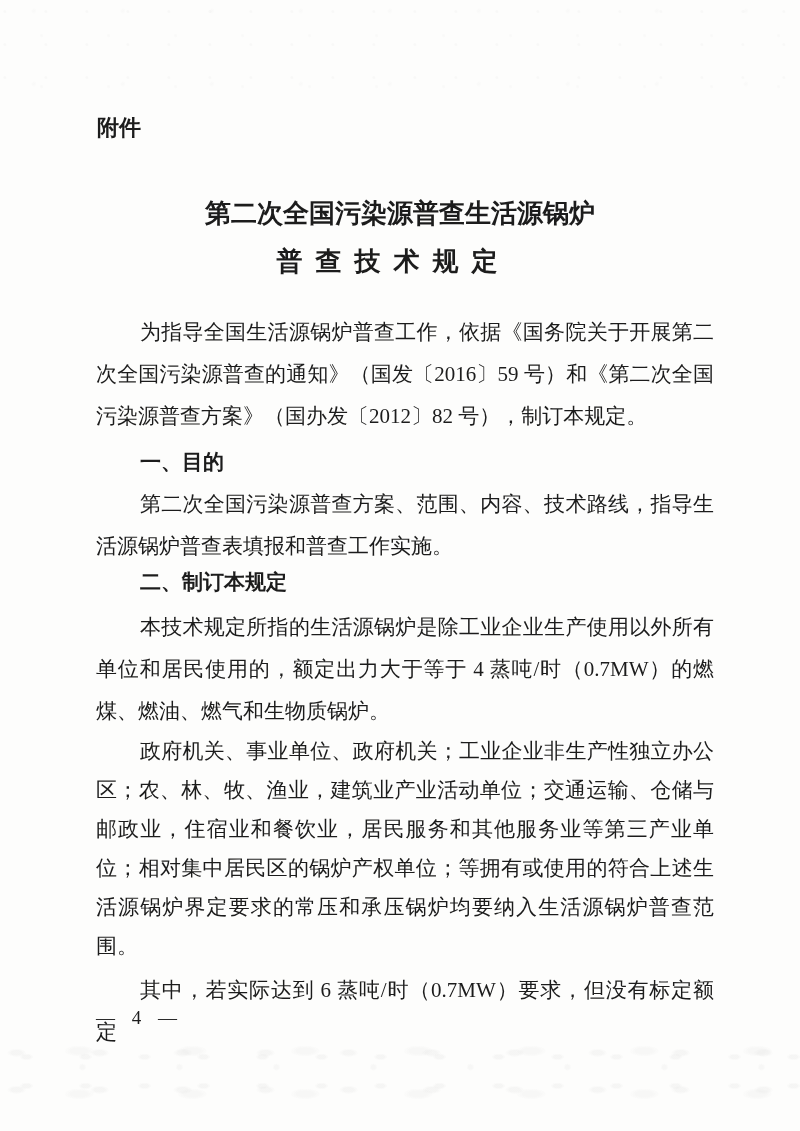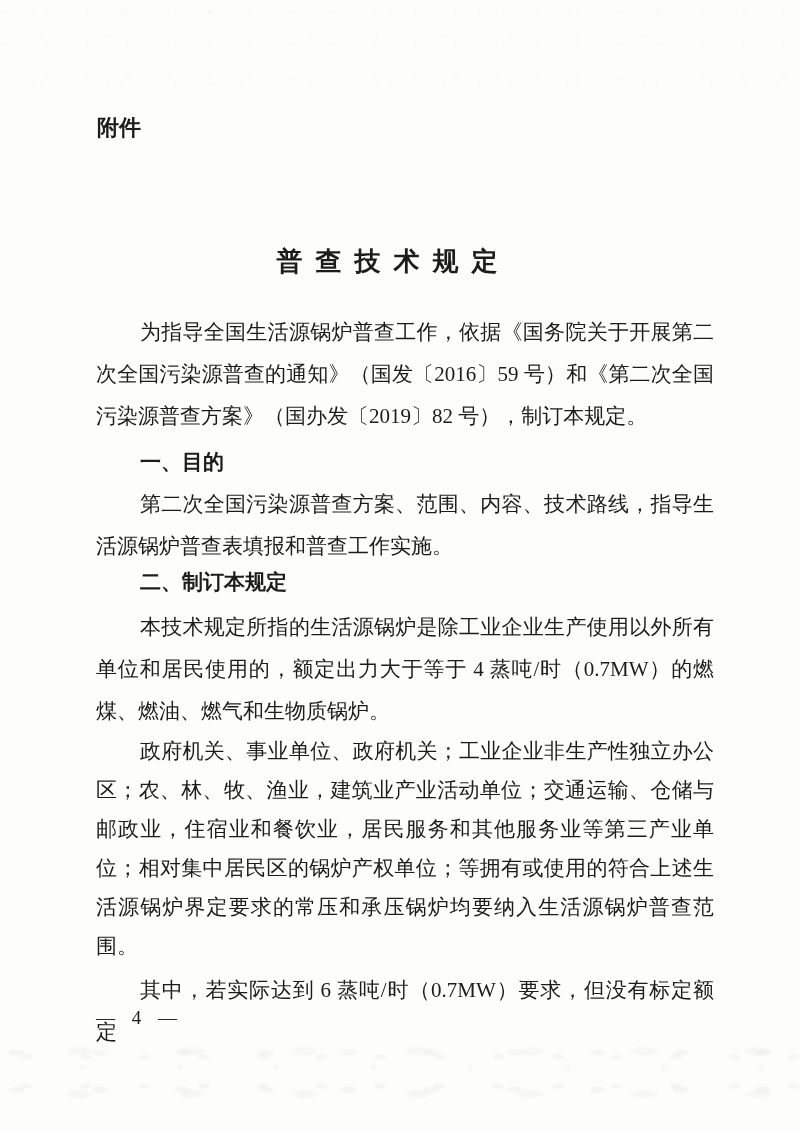--- a/index.html
+++ b/index.html
@@ -107,24 +107,25 @@
 </head>
 <body>
 
 <div class="page">
 
   <div class="scan-noise top"></div>
   <div class="scan-noise bottom"></div>
 
   <div class="attachment">附件</div>
 
+  <h1 class="title-line one">第二次全国污染源普查生活源锅炉</h1>
 
   <h1 class="title-line two">普查技术规定</h1>
 
-  <p class="para p-intro">为指导全国生活源锅炉普查工作，依据《国务院关于开展第二次全国污染源普查的通知》（国发〔2016〕59 号）和《第二次全国污染源普查方案》（国办发〔2019〕82 号），制订本规定。</p>
+  <p class="para p-intro">为指导全国生活源锅炉普查工作，依据《国务院关于开展第二次全国污染源普查的通知》（国发〔2016〕59 号）和《第二次全国污染源普查方案》（国办发〔2012〕82 号），制订本规定。</p>
 
   <h2 class="head h-purpose">一、目的</h2>
 
   <p class="para p-purpose">第二次全国污染源普查方案、范围、内容、技术路线，指导生活源锅炉普查表填报和普查工作实施。</p>
 
   <h2 class="head h-scope">二、制订本规定</h2>
 
   <p class="para p-scope-def">本技术规定所指的生活源锅炉是除工业企业生产使用以外所有单位和居民使用的，额定出力大于等于 4 蒸吨/时（0.7MW）的燃煤、燃油、燃气和生物质锅炉。</p>
 
   <p class="para p-scope-units">政府机关、事业单位、政府机关；工业企业非生产性独立办公区；农、林、牧、渔业，建筑业产业活动单位；交通运输、仓储与邮政业，住宿业和餐饮业，居民服务和其他服务业等第三产业单位；相对集中居民区的锅炉产权单位；等拥有或使用的符合上述生活源锅炉界定要求的常压和承压锅炉均要纳入生活源锅炉普查范围。</p>

